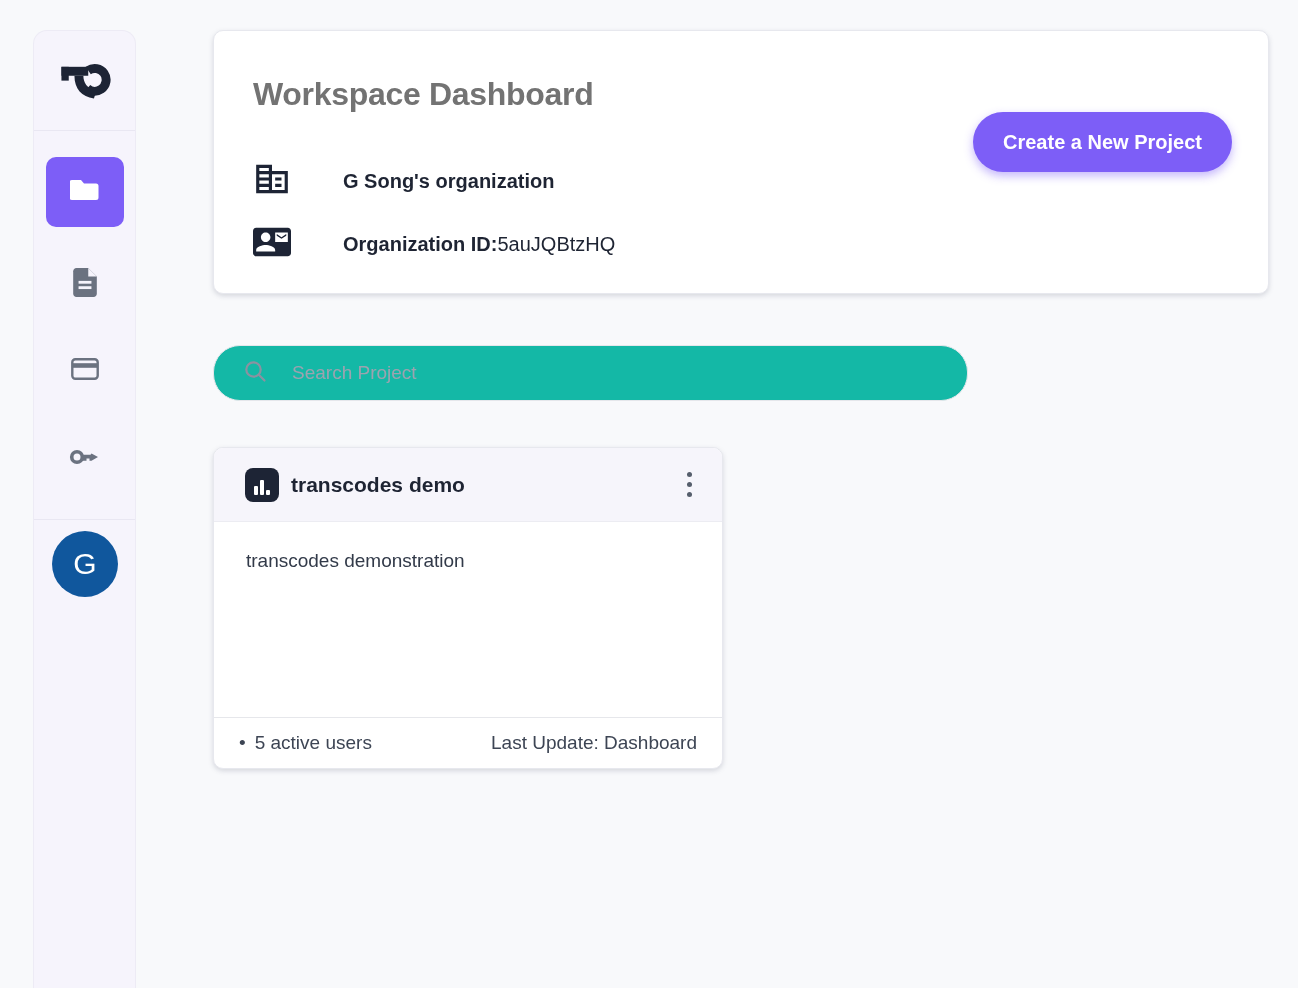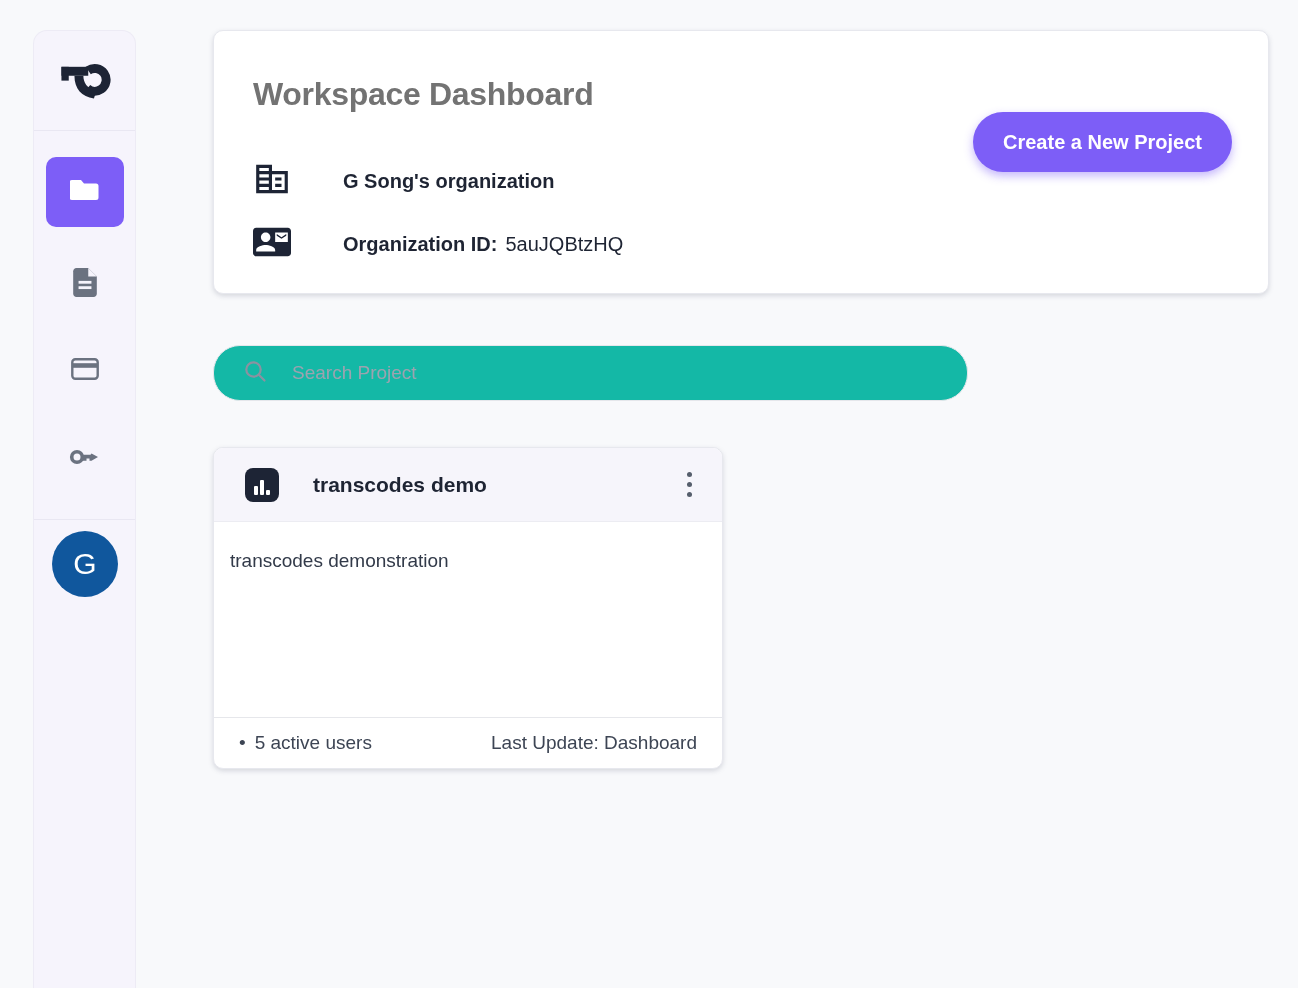--- a/index.html
+++ b/index.html
@@ -63,21 +63,21 @@
     cursor: pointer;
     margin-top: 48px;
   }
   .org-row {
     position: absolute; left: 39px; height: 38px;
     display: flex; align-items: center; gap: 52px;
   }
   .org-row.r1 { top: 131px; }
   .org-row.r2 { top: 194px; }
   .org-row .txt { font-size: 20px; font-weight: 700; color: #1e2433; }
-  .org-row .val { font-size: 20px; font-weight: 400; color: #1e2433; margin-left: 8px; }
+  .org-row .val { font-size: 20px; font-weight: 400; color: #1e2433; }
 
   
   .search-bar {
     position: absolute; left: 213px; top: 345px; width: 755px; height: 56px;
     background: #14b8a6; border: 1px solid #e5e7eb; border-radius: 27px;
     display: flex; align-items: center; padding: 0 20px 0 30px;
   }
   .search-bar input {
     flex: 1; border: none; outline: none; background: transparent;
     margin-left: 25px; font-family: inherit; font-size: 19px; color: #374151;
@@ -97,24 +97,24 @@
   }
   .project-glyph {
     width: 34px; height: 34px; border-radius: 8px; background: #1d2435;
     display: flex; align-items: flex-end; justify-content: center; gap: 2px;
     padding-bottom: 7px; flex: 0 0 auto;
   }
   .project-glyph .bar { width: 4px; background: #ffffff; border-radius: 1px; }
   .project-glyph .b1 { height: 9px; }
   .project-glyph .b2 { height: 15px; }
   .project-glyph .b3 { height: 5px; }
-  .project-title { margin-left: 34px; font-size: 21px; font-weight: 700; color: #1e2433; flex: 1; }
+  .project-title { margin-left: 12px; font-size: 21px; font-weight: 700; color: #1e2433; flex: 1; }
   .kebab { display: flex; flex-direction: column; gap: 5px; padding: 6px; cursor: pointer; }
   .kebab i { width: 5px; height: 5px; border-radius: 50%; background: #565e6c; }
-  .project-body { padding: 28px 16px; font-size: 19px; color: #323a49; }
+  .project-body { padding: 28px 32px; font-size: 19px; color: #323a49; }
   .project-footer {
     position: absolute; left: 0; right: 0; bottom: 0; height: 51px;
     border-top: 1px solid #e6e7eb;
     display: flex; align-items: center; justify-content: space-between;
     padding: 0 25px; font-size: 19px; color: #3d4554;
   }
   .active-users { display: flex; align-items: center; gap: 9px; }
   .bullet { font-size: 19px; color: #3d4554; }
 </style>
 </head>

